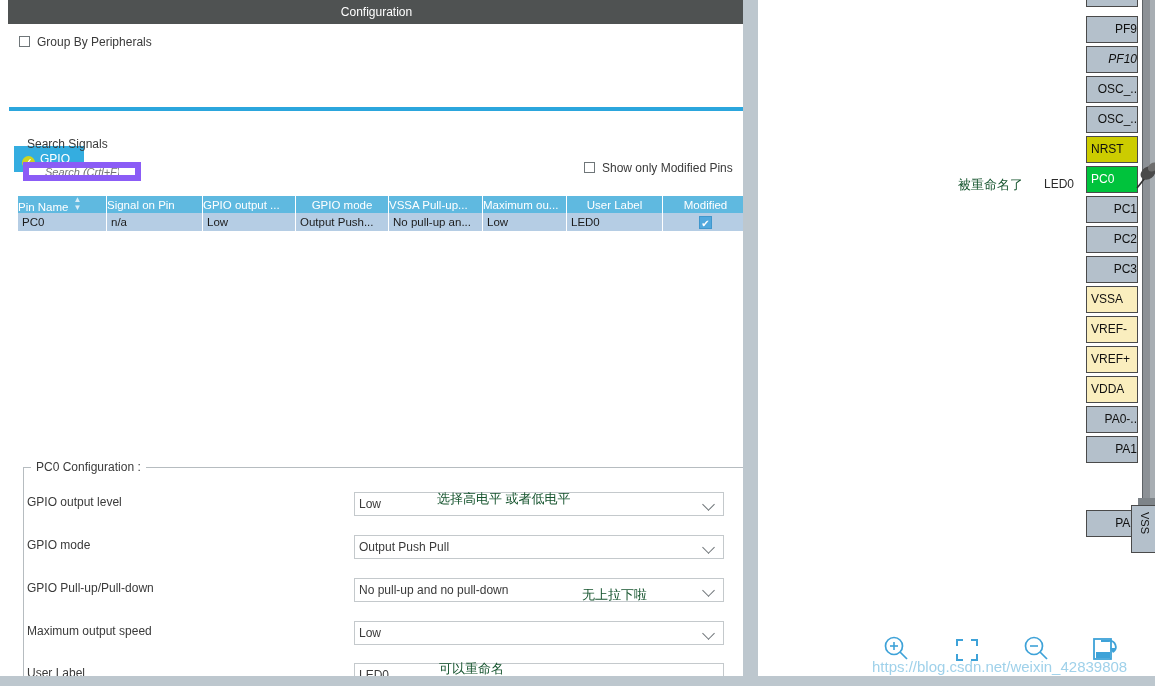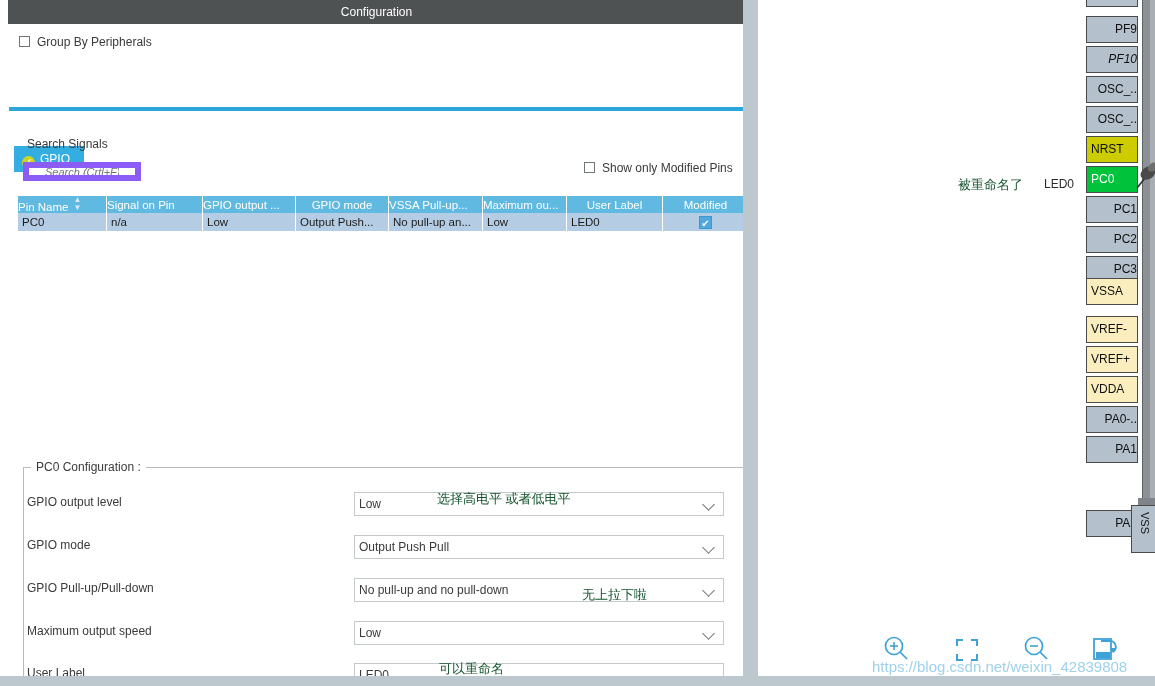--- a/index.html
+++ b/index.html
@@ -333,21 +333,21 @@
 <div id="pin-stack">
     <div class="pin-box pin-gray" style="top: 16px;"><span>PF9</span></div>
     <div class="pin-box pin-gray" style="top: 46px; font-style: italic;"><span>PF10</span></div>
     <div class="pin-box pin-gray" style="top: 76px;"><span>OSC_..</span></div>
     <div class="pin-box pin-gray" style="top: 106px;"><span>OSC_..</span></div>
     <div class="pin-box pin-olive" style="top: 136px;"><span>NRST</span></div>
     <div class="pin-box pin-green" style="top: 166px;"><span>PC0</span></div>
     <div class="pin-box pin-gray" style="top: 196px;"><span>PC1</span></div>
     <div class="pin-box pin-gray" style="top: 226px;"><span>PC2</span></div>
     <div class="pin-box pin-gray" style="top: 256px;"><span>PC3</span></div>
-    <div class="pin-box pin-cream" style="top: 278px;"><span>VSSA</span></div>
+    <div class="pin-box pin-cream" style="top: 286px;"><span>VSSA</span></div>
     <div class="pin-box pin-cream" style="top: 316px;"><span>VREF-</span></div>
     <div class="pin-box pin-cream" style="top: 346px;"><span>VREF+</span></div>
     <div class="pin-box pin-cream" style="top: 376px;"><span>VDDA</span></div>
     <div class="pin-box pin-gray" style="top: 406px;"><span>PA0-..</span></div>
     <div class="pin-box pin-gray" style="top: 436px;"><span>PA1</span></div>
     <div class="pin-box pin-gray" style="top: 466px; margin-top: 44px;"><span>PA2</span></div>
   </div>
 
 <div id="chip-corner-shadow"></div>
 <div id="chip-corner"></div>

